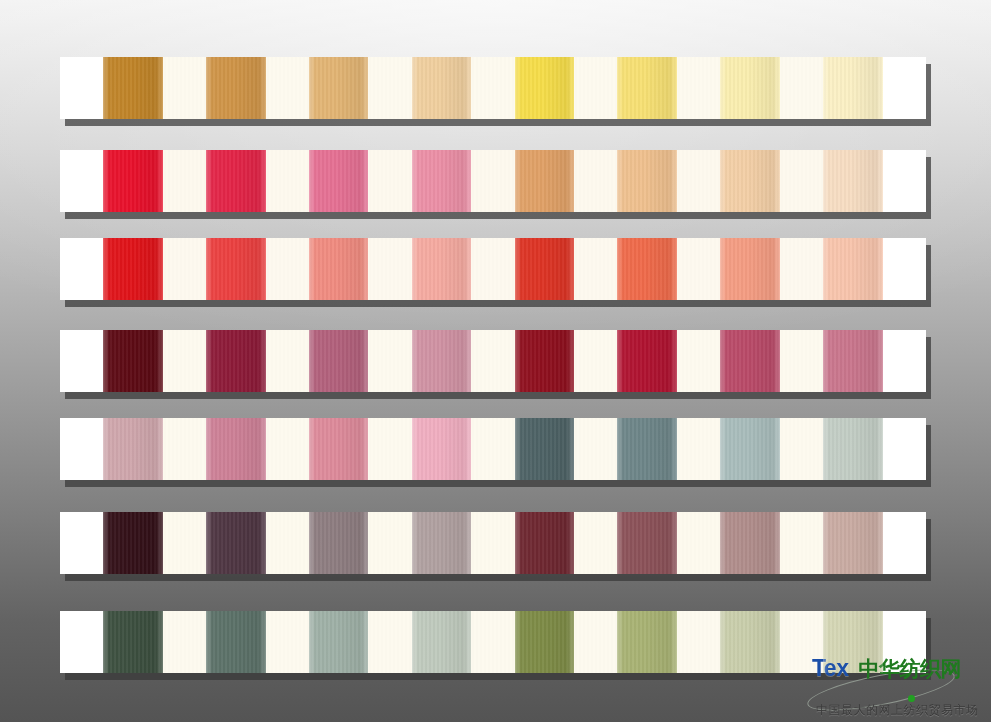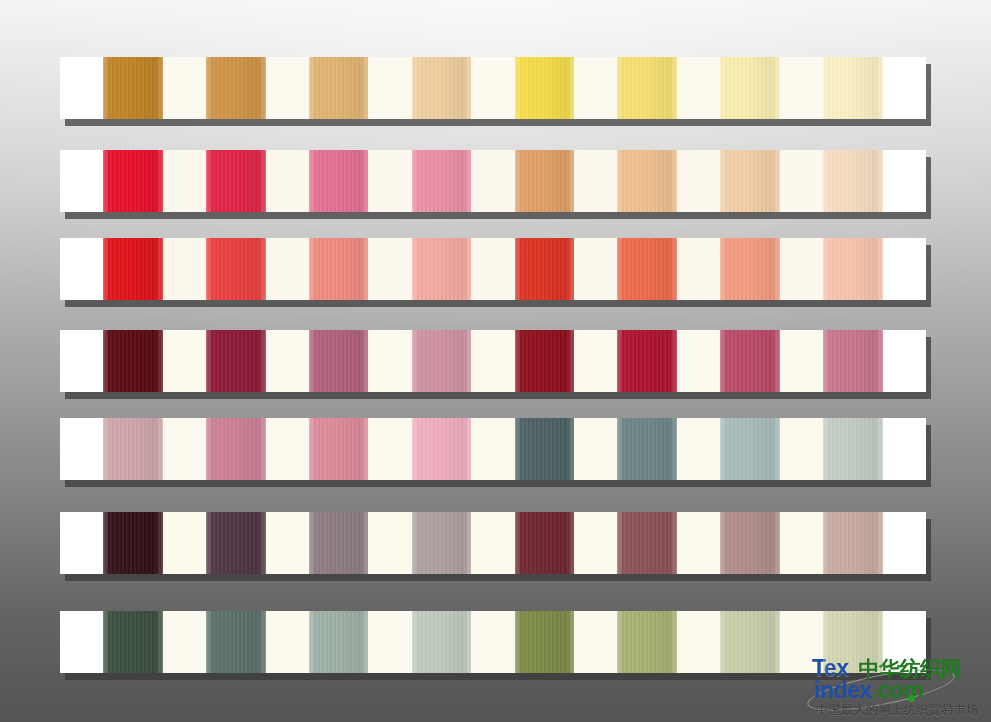--- a/index.html
+++ b/index.html
@@ -249,18 +249,15 @@
       <div class="swatch tail" style="background: rgb(255, 255, 255); width: 4.98812%;"></div>
     </div>
   </div>
 
 <div id="watermark">
   <div class="wm-orbit"></div>
   <div class="wm-row1">
     <span class="wm-tex">Tex</span>
     <span class="wm-cn">中华纺织网</span>
   </div>
-  <div class="wm-row2">
-    <span>index</span><span class="dotcom">.com</span>
-  </div>
   <div class="wm-orbit-dot"></div>
   <div class="wm-tagline">中国最大的网上纺织贸易市场</div>
 </div>
 
 </body></html>

